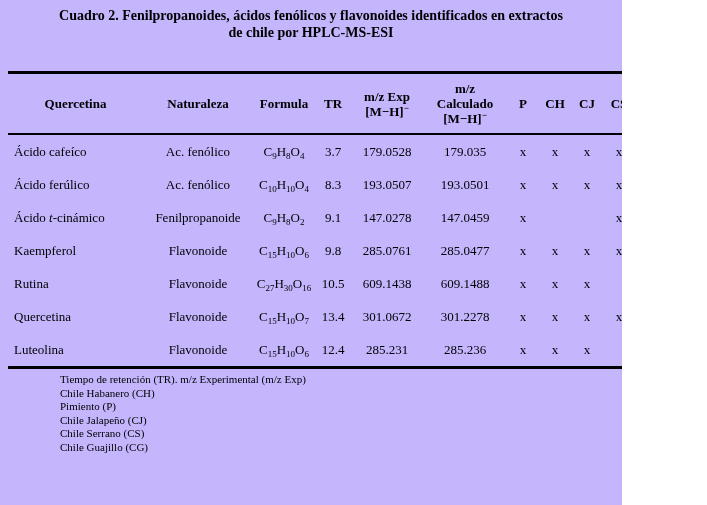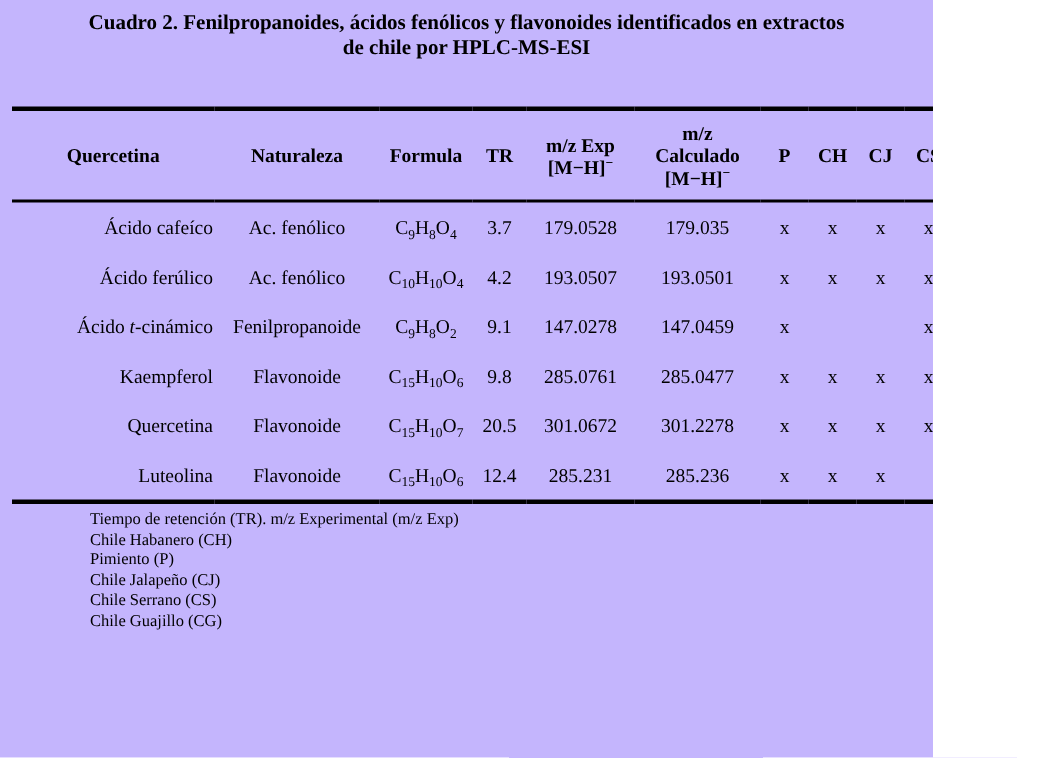--- a/index.html
+++ b/index.html
@@ -43,21 +43,21 @@
     padding: 7px 1px;
   }
   table.data-table td {
     font-size: 13px;
     text-align: center;
     vertical-align: middle;
     height: 33px;
     padding: 0 1px;
   }
   table.data-table td.left {
-    text-align: right;
+    text-align: left;
     padding-left: 6px;
   }
   sub { font-size: 9px; vertical-align: -3px; line-height: 0; }
   sup { font-size: 9px; vertical-align: 5px; line-height: 0; }
   .footnotes {
     margin: 4px 0 16px 60px;
     font-size: 11px;
     line-height: 13.5px;
   }
 </style>
@@ -114,21 +114,21 @@
           <td>x</td>
           <td>x</td>
           <td>x</td>
           <td>x</td>
           <td>x</td>
         </tr>
         <tr>
           <td class="left">Ácido ferúlico</td>
           <td>Ac. fenólico</td>
           <td>C<sub>10</sub>H<sub>10</sub>O<sub>4</sub></td>
-          <td>4.2</td>
+          <td>8.3</td>
           <td>193.0507</td>
           <td>193.0501</td>
           <td>x</td>
           <td>x</td>
           <td>x</td>
           <td>x</td>
           <td>x</td>
           <td>x</td>
         </tr>
         <tr>
@@ -153,24 +153,38 @@
           <td>285.0761</td>
           <td>285.0477</td>
           <td>x</td>
           <td>x</td>
           <td>x</td>
           <td>x</td>
           <td>x</td>
           <td>x</td>
         </tr>
         <tr>
+          <td class="left">Rutina</td>
+          <td>Flavonoide</td>
+          <td>C<sub>27</sub>H<sub>30</sub>O<sub>16</sub></td>
+          <td>10.5</td>
+          <td>609.1438</td>
+          <td>609.1488</td>
+          <td>x</td>
+          <td>x</td>
+          <td>x</td>
+          <td></td>
+          <td>x</td>
+          <td></td>
+        </tr>
+        <tr>
           <td class="left">Quercetina</td>
           <td>Flavonoide</td>
           <td>C<sub>15</sub>H<sub>10</sub>O<sub>7</sub></td>
-          <td>20.5</td>
+          <td>13.4</td>
           <td>301.0672</td>
           <td>301.2278</td>
           <td>x</td>
           <td>x</td>
           <td>x</td>
           <td>x</td>
           <td>x</td>
           <td>x</td>
         </tr>
         <tr>

